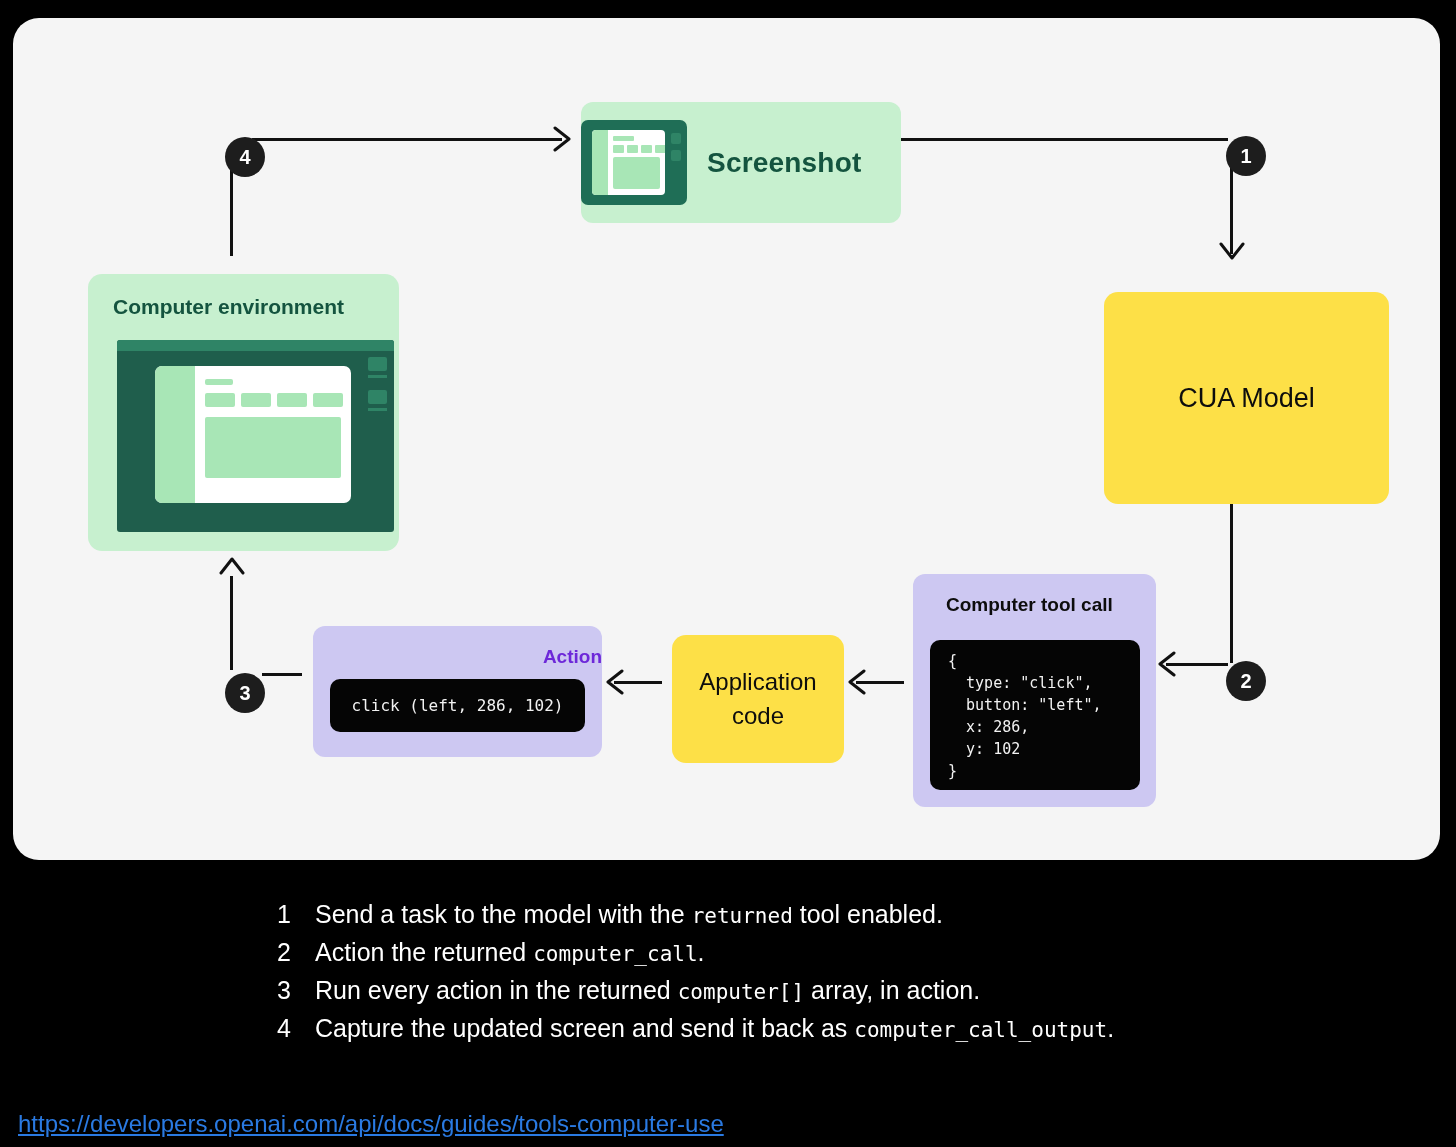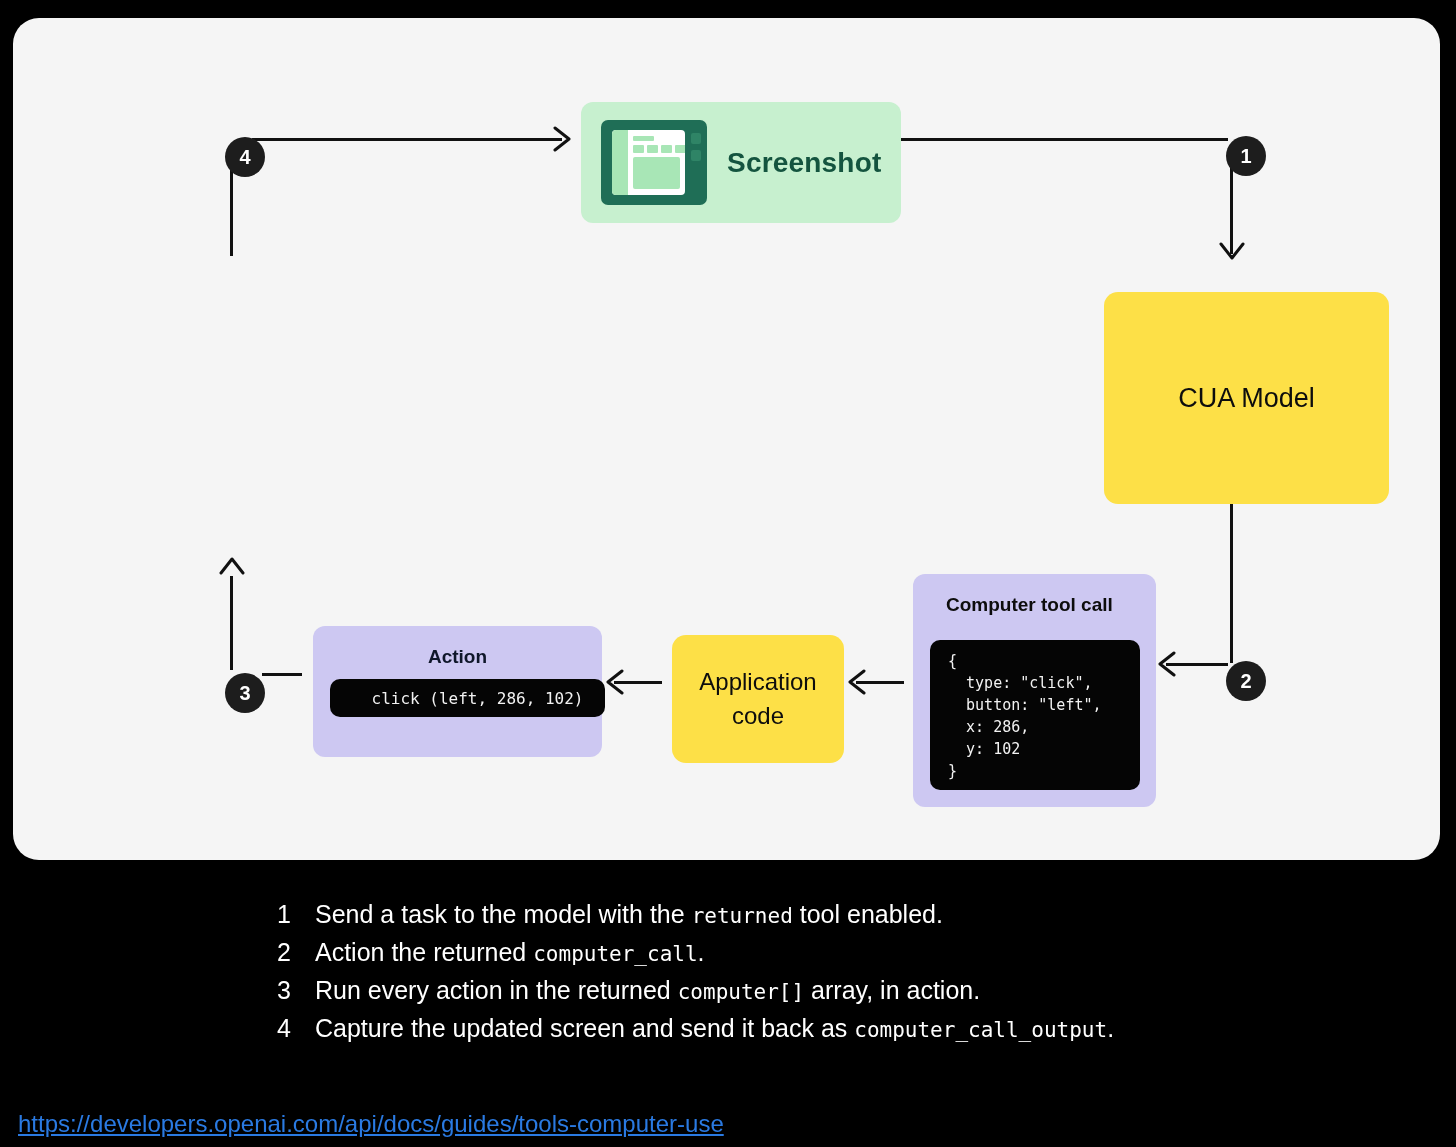--- a/index.html
+++ b/index.html
@@ -40,21 +40,20 @@
   }
 
   
   #node-screenshot {
     left: 568px;
     top: 84px;
     width: 320px;
     height: 121px;
     display: flex;
     align-items: center;
-    padding-left: 20px;
     gap: 20px;
   }
   #node-screenshot .label {
     font-size: 28px;
     font-weight: bold;
     color: #14543f;
     letter-spacing: .2px;
   }
 
   
@@ -264,38 +263,37 @@
   #node-action {
     left: 300px;
     top: 608px;
     width: 289px;
     height: 131px;
   }
   #node-action .label {
     position: absolute;
     left: 0; top: 20px;
     width: 100%;
-    text-align: center;
+    text-align: right;
     font-size: 19px;
     font-weight: bold;
-    color: #0f172a;
+    color: #6d28d9;
   }
   #node-action .code {
     position: absolute;
     left: 17px; top: 53px;
-    width: 255px; height: 38px;
+    width: 255px; height: 53px;
     background: #050505;
     border-radius: 10px;
     color: #f2f2f2;
     font-family: "DejaVu Sans Mono", monospace;
     font-size: 16px;
     display: flex;
     align-items: center;
     justify-content: center;
-    padding-left: 20px;
   }
 
   
   .conn { position: absolute; }
   .line-h { background: #111111; height: 3px; }
   .line-v { background: #111111; width: 3px; }
   .arrow-head { position: absolute; }
 
   
   .badge {
@@ -407,20 +405,47 @@
         <span class="content"></span>
       </div>
       <span class="btns">
         <i></i>
         <i></i>
       </span>
     </div>
     <div class="label">Screenshot</div>
   </div>
 
+  <div class="card card-green" id="node-computer-env">
+    <div class="label">Computer environment</div>
+    <div class="monitor-big">
+      <span class="titlebar"></span>
+      <div class="window">
+        <span class="sbar"></span>
+        <span class="tinybar"></span>
+        <span class="chips">
+          <i></i>
+          <i></i>
+          <i></i>
+          <i></i>
+        </span>
+        <span class="content"></span>
+      </div>
+      <span class="sidebtns">
+        <span class="grp">
+          <i class="sq"></i>
+          <i class="ln"></i>
+        </span>
+        <span class="grp">
+          <i class="sq"></i>
+          <i class="ln"></i>
+        </span>
+      </span>
+    </div>
+  </div>
 
   <div class="card card-white" id="node-cua-model">
     <span>CUA Model</span>
   </div>
 
   <div class="card card-purple" id="node-tool-call">
     <div class="label">Computer tool call</div>
     <div class="code">{
   type: "click",
   button: "left",

